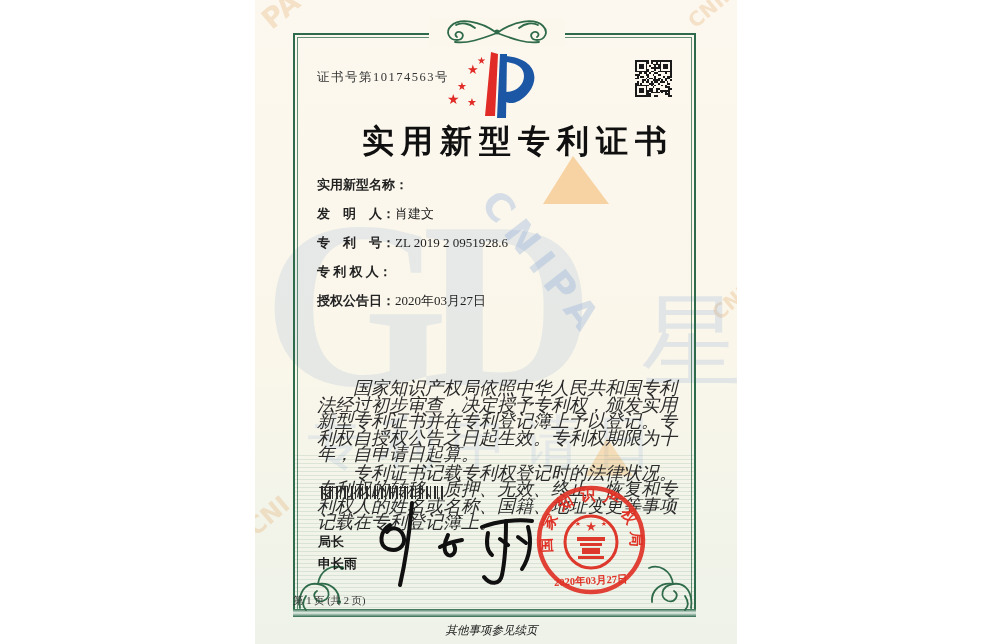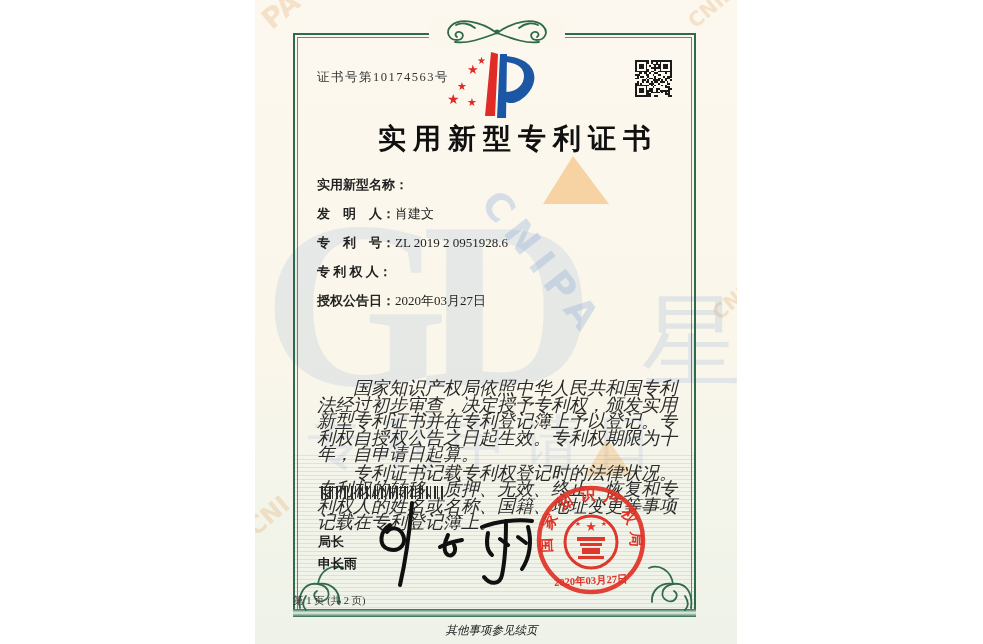--- a/index.html
+++ b/index.html
@@ -40,21 +40,21 @@
           background:linear-gradient(180deg,#2e6b4c 0%,#dcead f 0,#e7f0e9 48%,#2e6b4c 100%); }
   .orn-top { position:absolute; z-index:3; left:160px; top:16px; }
   .orn-corner { position:absolute; z-index:3; }
 
   
   .content { position:absolute; z-index:4; inset:0; }
   .cert-no { position:absolute; left:62px; top:69px; font-size:12.5px; letter-spacing:1.5px; color:#333; }
   .logo { position:absolute; left:188px; top:46px; }
   .qr { position:absolute; left:380px; top:60px; width:37px; height:37px; }
   .title { position:absolute; left:38px; top:120px; width:403px; text-align:center;
-           font-size:28px; font-weight:bold; letter-spacing:7px; color:#101010;padding-left:47px; }
+           font-size:32px; font-weight:bold; letter-spacing:7px; color:#101010;padding-left:47px; }
   .fields { position:absolute; left:62px; top:176px; width:362px; font-size:13px; color:#1f1f1f; }
   .frow { display:flex; line-height:18px; margin-bottom:11px; }
   .frow .lbl { flex:none; font-weight:bold; color:#222; }
   .frow .val { flex:1; }
   .frow-double { display:flex; }
   .frow-double .grp { display:flex; }
   .paras { position:absolute; left:62px; top:380px; width:360px; font-size:18px; line-height:16.5px;
            color:#2a2a2a; font-style:italic; }
   .paras p { text-indent:2em; margin-bottom:2px; }
   .barcode { position:absolute; left:66px; top:486px; width:122px; height:13px;

